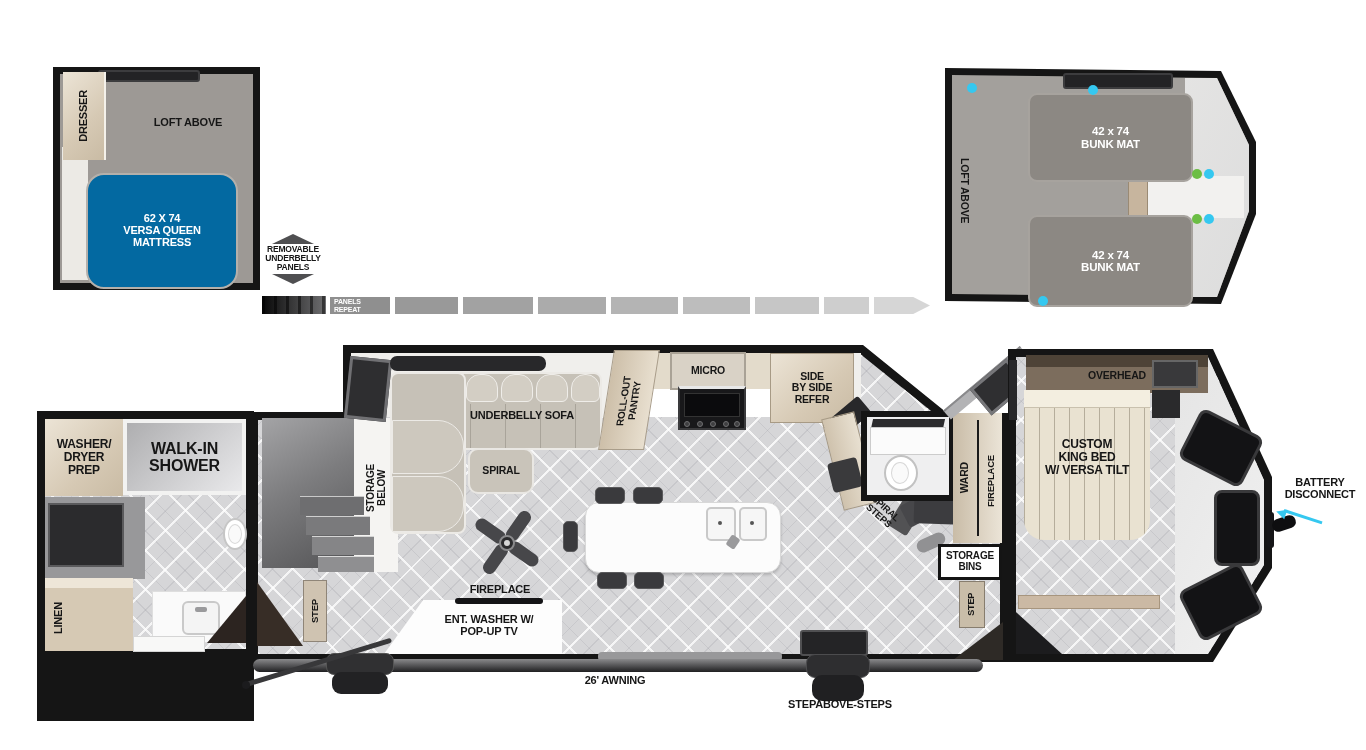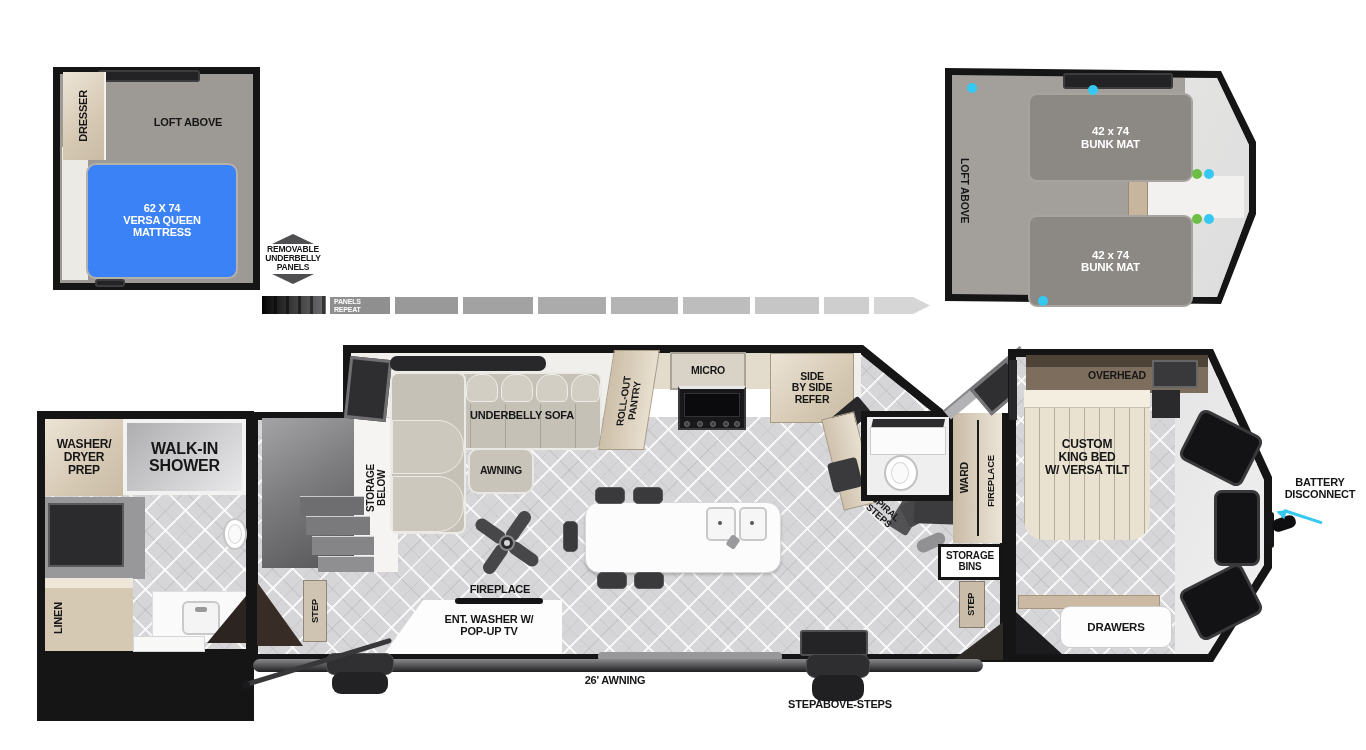--- a/index.html
+++ b/index.html
@@ -30,21 +30,21 @@
 
   <div class="a wall" style="left:53px;top:67px;width:207px;height:223px">
     <div class="a loftfloor" style="left:7px;top:7px;width:193px;height:209px"></div>
     <div class="a" style="left:9px;top:80px;width:26px;height:133px;background:#eceae5"></div>
     <div class="a darkwin" style="left:45px;top:3px;width:102px;height:12px"></div>
     <div class="a darkwin" style="left:42px;top:212px;width:30px;height:8px"></div>
     <div class="a beige ctr" style="left:10px;top:5px;width:43px;height:88px;border-right:2px solid #f4f1ea">
       <span class="lbl vl" style="font-size:11px">DRESSER</span>
     </div>
     <div class="a lbl" style="left:95px;top:50px;width:80px">LOFT ABOVE</div>
-    <div class="a ctr" style="left:33px;top:96px;width:152px;height:116px;background:#3b82f6;border:2px solid #b4b0ab;border-radius:10px">
+    <div class="a ctr" style="left:33px;top:106px;width:152px;height:116px;background:#0369a1;border:2px solid #b4b0ab;border-radius:18px">
       <span class="lbl w" style="font-size:11px">62 X 74
 VERSA QUEEN
 MATTRESS</span>
     </div>
   </div>
 
   <div class="a" style="left:945px;top:64px;width:313px;height:245px">
     <div class="a wall" style="left:0;top:0;width:313px;height:245px;clip-path:polygon(0px 4px,276px 7px,311px 78px,311px 150px,276px 240px,0px 237px)"></div>
     <div class="a" style="left:0;top:0;width:313px;height:245px;background:#a3a09c;clip-path:polygon(7px 11px,272px 14px,304px 81px,304px 147px,272px 233px,7px 230px)"></div>
     <div class="a" style="left:0;top:0;width:313px;height:245px;background:linear-gradient(115deg,#efeeec,#dcdcdc);clip-path:polygon(240px 14px,272px 14px,304px 81px,304px 147px,272px 233px,240px 233px)"></div>
@@ -144,21 +144,21 @@
   <div class="a" style="left:536px;top:374px;width:32px;height:28px;background:#d3cec4;border:1px solid #efede9;border-radius:14px 14px 6px 6px"></div>
   <div class="a" style="left:571px;top:374px;width:29px;height:28px;background:#d3cec4;border:1px solid #efede9;border-radius:14px 14px 6px 6px"></div>
   <div class="a" style="left:392px;top:420px;width:72px;height:54px;background:#cdc8be;border:1px solid #eceae6;border-radius:0 26px 26px 0"></div>
   <div class="a" style="left:392px;top:476px;width:72px;height:56px;background:#cdc8be;border:1px solid #eceae6;border-radius:0 26px 26px 0"></div>
   <div class="a" style="left:470px;top:404px;width:1px;height:44px;background:#a9a49a"></div>
   <div class="a" style="left:505px;top:404px;width:1px;height:44px;background:#a9a49a"></div>
   <div class="a" style="left:540px;top:404px;width:1px;height:44px;background:#a9a49a"></div>
   <div class="a" style="left:575px;top:404px;width:1px;height:44px;background:#a9a49a"></div>
   <div class="a lbl" style="left:458px;top:410px;width:128px">UNDERBELLY SOFA</div>
   <div class="a ctr" style="left:468px;top:448px;width:66px;height:46px;background:#c9c4ba;border:2px solid #e9e7e3;border-radius:10px">
-    <span class="lbl" style="font-size:10.5px">AWNING</span>
+    <span class="lbl" style="font-size:10.5px">SPIRAL</span>
   </div>
 
   <div class="a" style="left:347px;top:358px;width:42px;height:62px;background:#2e2e30;border:3px solid #707073;transform:rotate(6deg)"></div>
   <div class="a" style="left:390px;top:356px;width:156px;height:15px;background:#28282a;border-radius:7px"></div>
 
   <div class="a" style="left:471px;top:507px;width:72px;height:72px">
     <div class="a" style="left:19px;top:29px;width:34px;height:13px;background:#47474a;border-radius:7px;transform:rotate(35deg) translate(20px)"></div>
     <div class="a" style="left:19px;top:29px;width:34px;height:13px;background:#47474a;border-radius:7px;transform:rotate(125deg) translate(20px)"></div>
     <div class="a" style="left:19px;top:29px;width:34px;height:13px;background:#47474a;border-radius:7px;transform:rotate(215deg) translate(20px)"></div>
     <div class="a" style="left:19px;top:29px;width:34px;height:13px;background:#47474a;border-radius:7px;transform:rotate(305deg) translate(20px)"></div>
@@ -256,23 +256,20 @@
   <div class="a lbl" style="left:1062px;top:370px;width:110px;font-size:10.5px">OVERHEAD</div>
   <div class="a" style="left:1152px;top:360px;width:46px;height:28px;background:#39393b;border:2px solid #666"></div>
   <div class="a" style="left:1152px;top:390px;width:28px;height:28px;background:#2a2a2c"></div>
   <div class="a" style="left:1024px;top:390px;width:126px;height:150px;border-radius:4px 4px 20px 20px;background:#e9e2d1;background-image:repeating-linear-gradient(90deg,#b5ad9b 0 1px,rgba(0,0,0,0) 1px 15px)">
     <div class="a" style="left:0;top:0;width:126px;height:18px;background:#f3eee0;border-bottom:1px solid #c9c1ae"></div>
   </div>
   <div class="a lbl" style="left:1028px;top:438px;width:118px;font-size:12px">CUSTOM
 KING BED
 W/ VERSA TILT</div>
   <div class="a" style="left:1018px;top:595px;width:142px;height:14px;background:#cbb9a4;border:1px solid #a7957e"></div>
-  <div class="a ctr" style="left:1060px;top:606px;width:112px;height:42px;background:#fdfdfd;border:1px solid #ccc;border-radius:10px">
-    <span class="lbl" style="font-size:11.5px">DRAWERS</span>
-  </div>
   <div class="a" style="left:1016px;top:612px;width:46px;height:42px;background:#1c1c1e;clip-path:polygon(0 0,100% 100%,0 100%)"></div>
   <div class="a" style="left:1186px;top:420px;width:70px;height:56px;background:#131315;border:3px solid #39393b;border-radius:8px;transform:rotate(27deg)"></div>
   <div class="a" style="left:1214px;top:490px;width:46px;height:76px;background:#131315;border:3px solid #39393b;border-radius:8px"></div>
   <div class="a" style="left:1186px;top:574px;width:70px;height:56px;background:#131315;border:3px solid #39393b;border-radius:8px;transform:rotate(-27deg)"></div>
 
   <div class="a" style="left:1267px;top:512px;width:7px;height:36px;background:#161618;border-radius:3px"></div>
   <div class="a" style="left:1272px;top:517px;width:24px;height:13px;background:#0e0e10;border-radius:6px;transform:rotate(-18deg)"></div>
   <div class="a lbl" style="left:1276px;top:477px;width:88px;font-size:11px">BATTERY
 DISCONNECT</div>
   <div class="a" style="left:1284px;top:509px;width:40px;height:3px;background:#35c8f0;transform:rotate(18deg);transform-origin:left center"></div>

